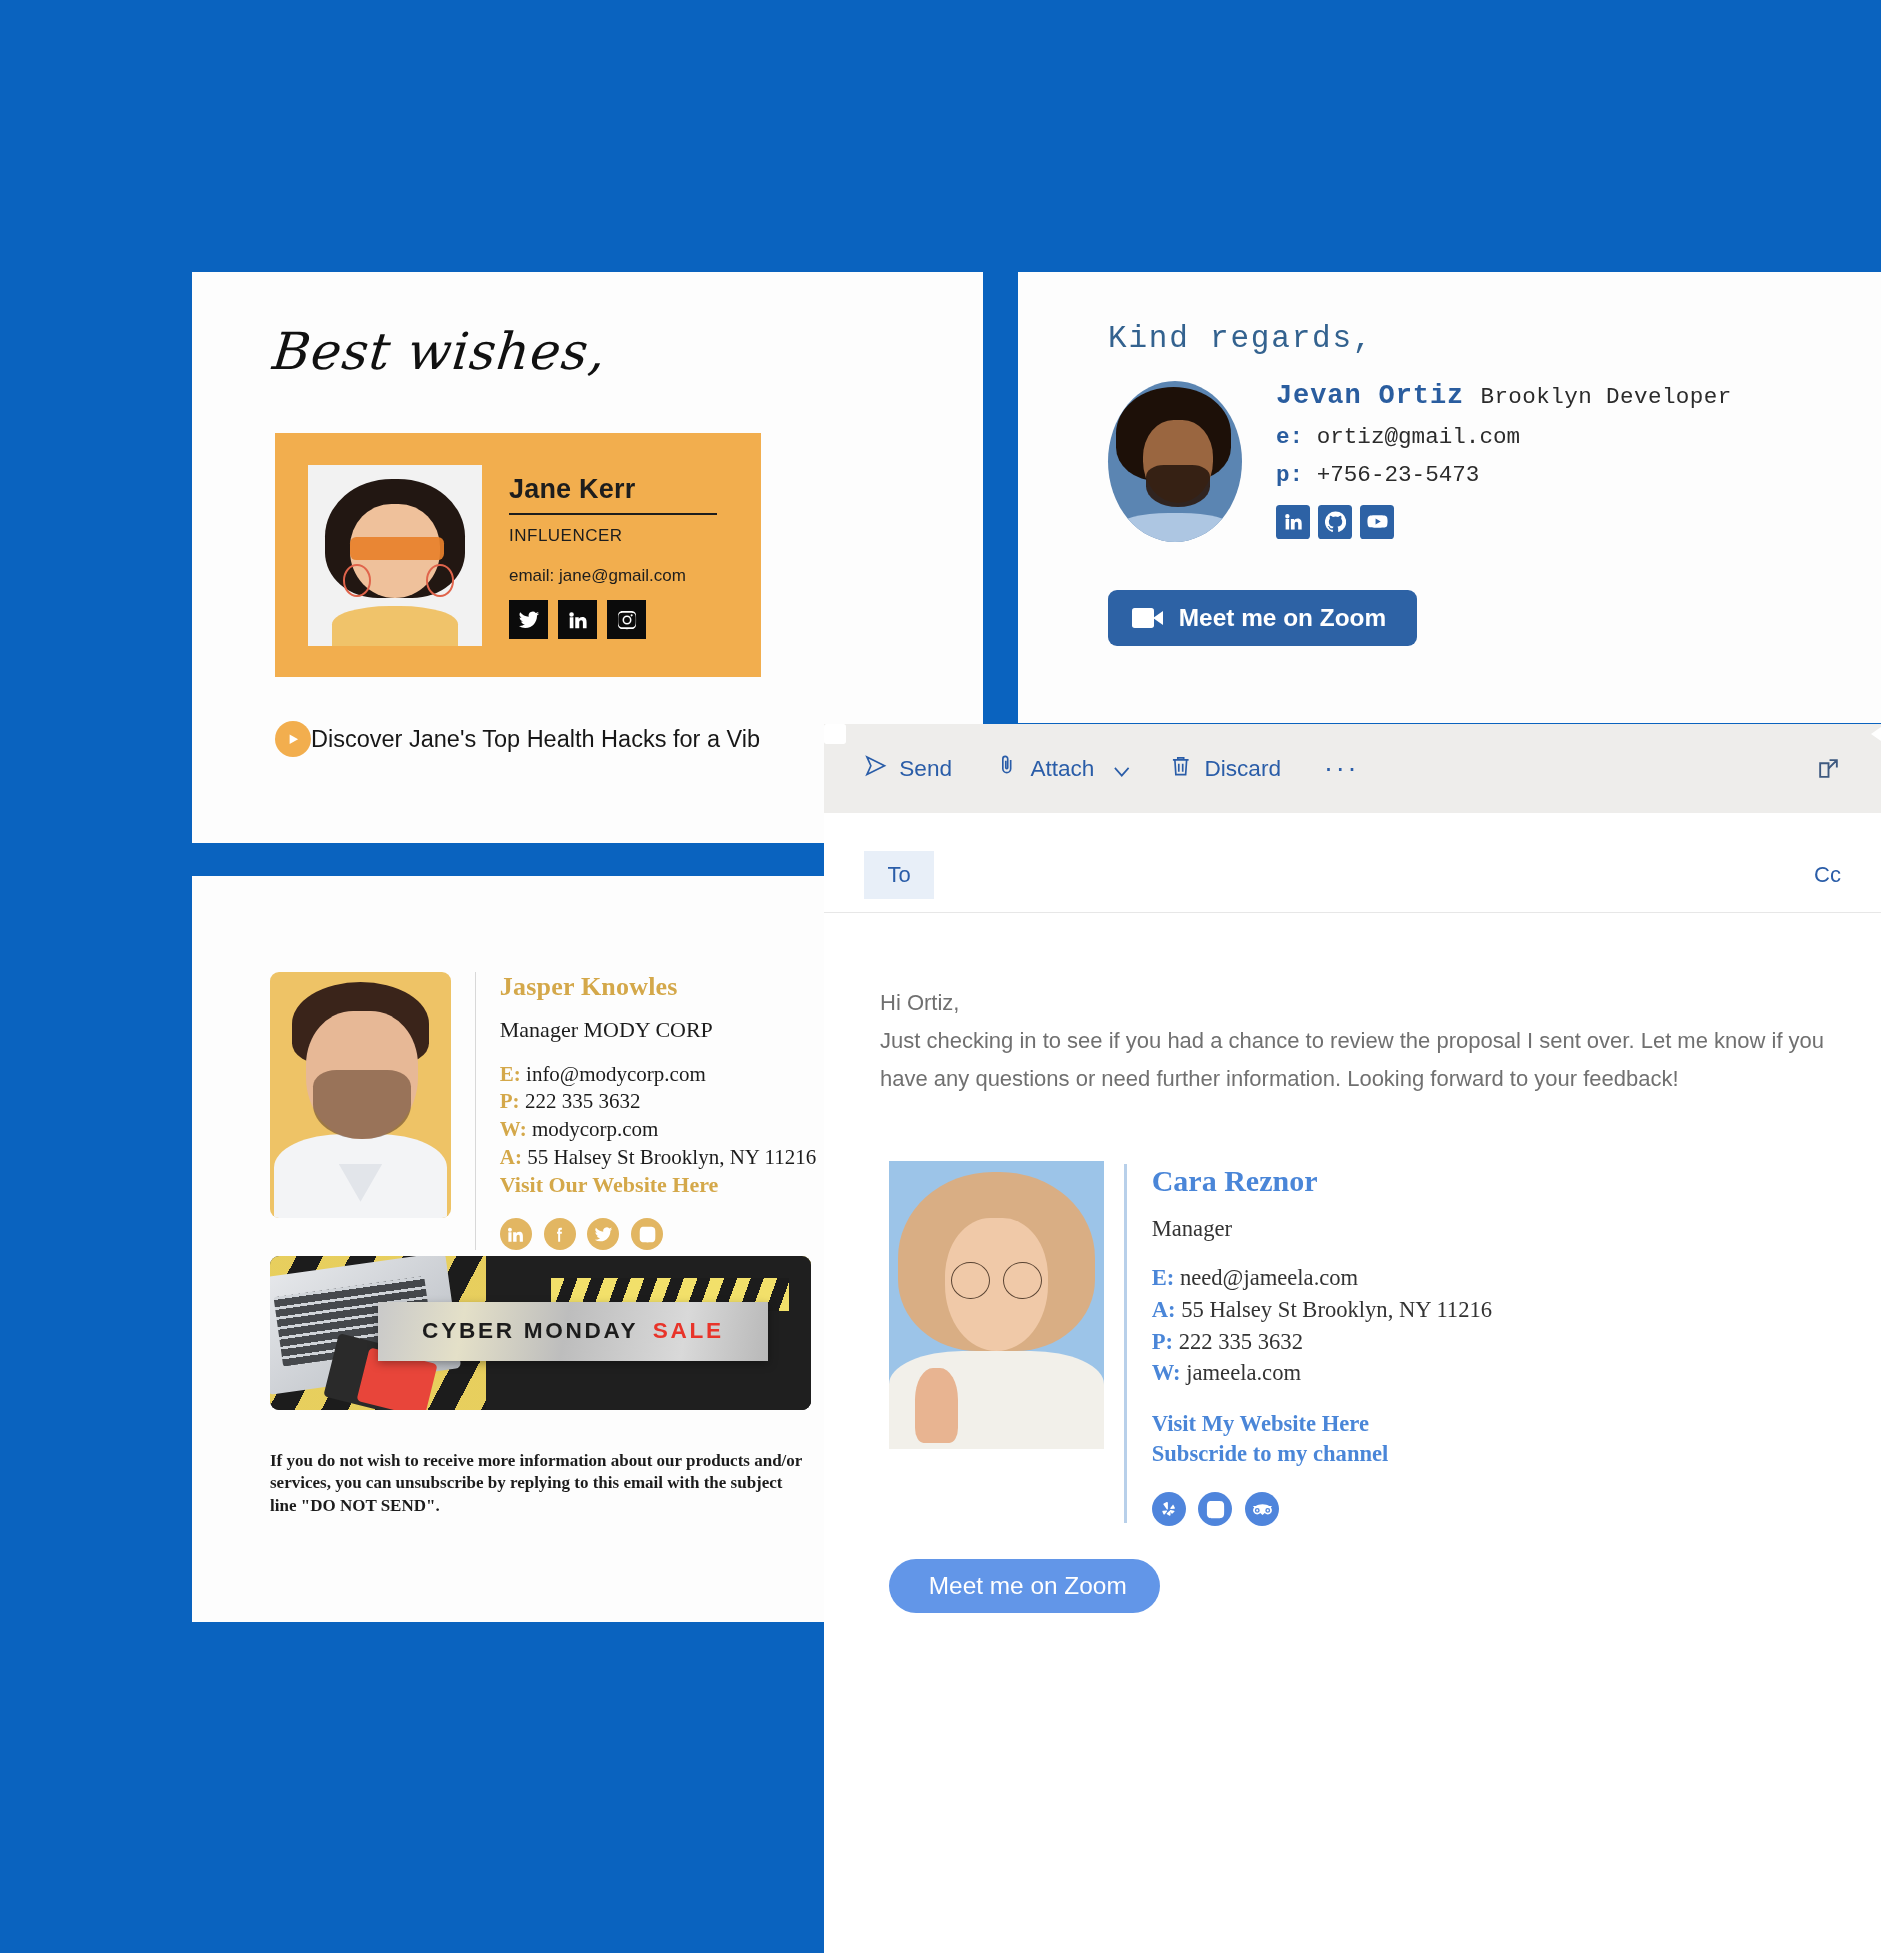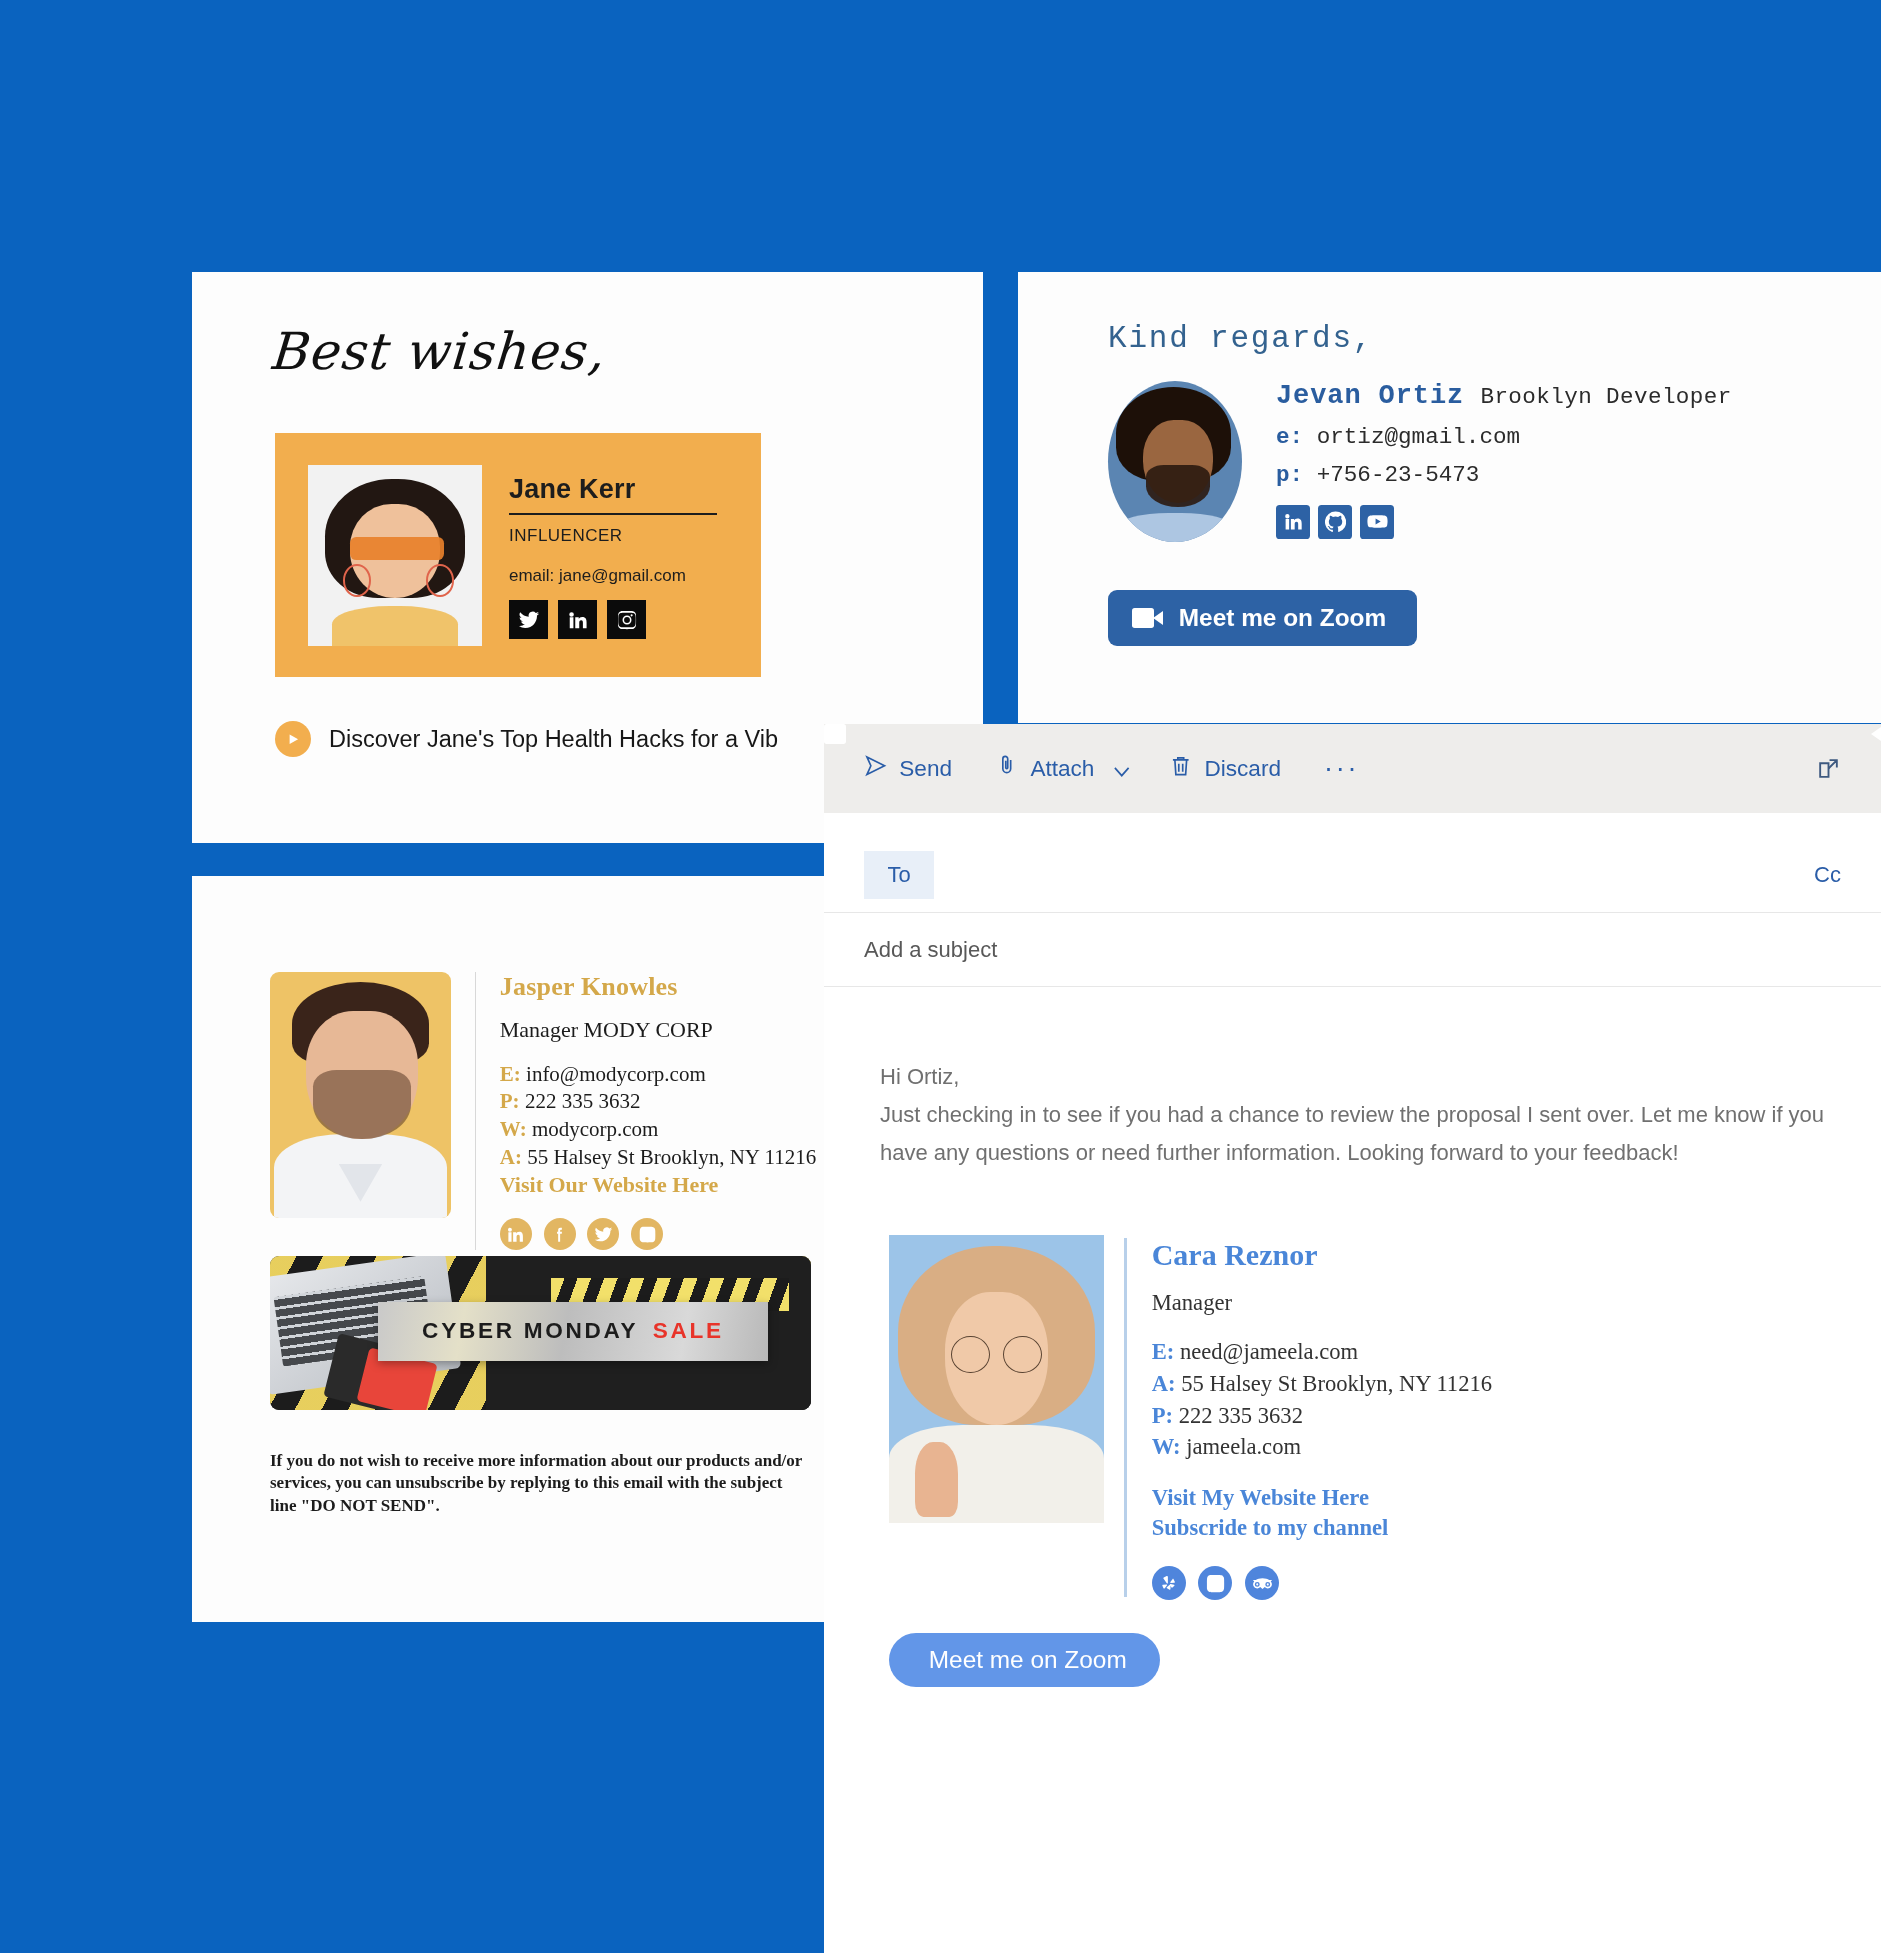--- a/index.html
+++ b/index.html
@@ -49,21 +49,21 @@
   .jane-info { margin-left: 27px; padding-top: 3.6px; }
   .jane-name { font-size: 27px; font-weight: 700; color: #1d1d1d; letter-spacing:0.2px;}
   .jane-rule { width: 208px; height: 1.8px; background: #1d1d1d; margin: 8.1px 0 11px; }
   .jane-role { font-size: 17px; color: #1d1d1d; letter-spacing: 0.5px; }
   .jane-email { font-size: 17px; color: #1d1d1d; margin-top: 20px; }
   .jane-socials { display: flex; gap: 10px; margin-top: 14.5px; }
   .sq-icon { width: 39px; height: 39px; background: #0b0b0b;
     display: flex; align-items: center; justify-content: center; }
   .sq-icon svg { width: 22px; height: 22px; fill: #fff; }
   .jane-promo { position: absolute; left: 83px; top: 449px;
-    display: flex; align-items: center; gap: 18px; }
+    display: flex; align-items: center; }
   .play-btn { width: 36px; height: 36px; border-radius: 50%; background: #f2ae4e;
     display:flex; align-items:center; justify-content:center; flex:none;}
   .play-btn svg { width: 14.5px; height: 14.5px; fill: #fff; }
   .promo-text { font-size: 23.5px; color: #171717; white-space: nowrap; }
 
   
   #card-jevan { left: 1018px; top: 272px; width: 864px; height: 451px;
      font-family: "Liberation Mono", monospace; }
   .kindregards { position: absolute; left: 90px; top: 49px;
      font-size: 31px; color: #33628f; letter-spacing: 1.8px; }
@@ -416,23 +416,20 @@
           <path d="M13 4h7v7M20 4l-8 8"></path>
         </svg></span>
   </div>
 
   <div class="cmp-toline">
     <span class="to-chip">To</span>
     <input class="to-input" value="" placeholder="" style="">
     <span class="cc-link">Cc</span>
   </div>
 
-  <div class="cmp-subject">
-    <input class="subject-input" value="" placeholder="Add a subject" style="">
-  </div>
 
   <div class="cmp-body">
     <div class="body-text">
       <p>Hi Ortiz,</p>
       <p>Just checking in to see if you had a chance to review the proposal I sent over. Let me know if you have any questions or need further information. Looking forward to your feedback!</p>
     </div>
 
     <div class="cara-sig">
       <div class="cara-photo">
         <div class="cr-shirt"></div>

